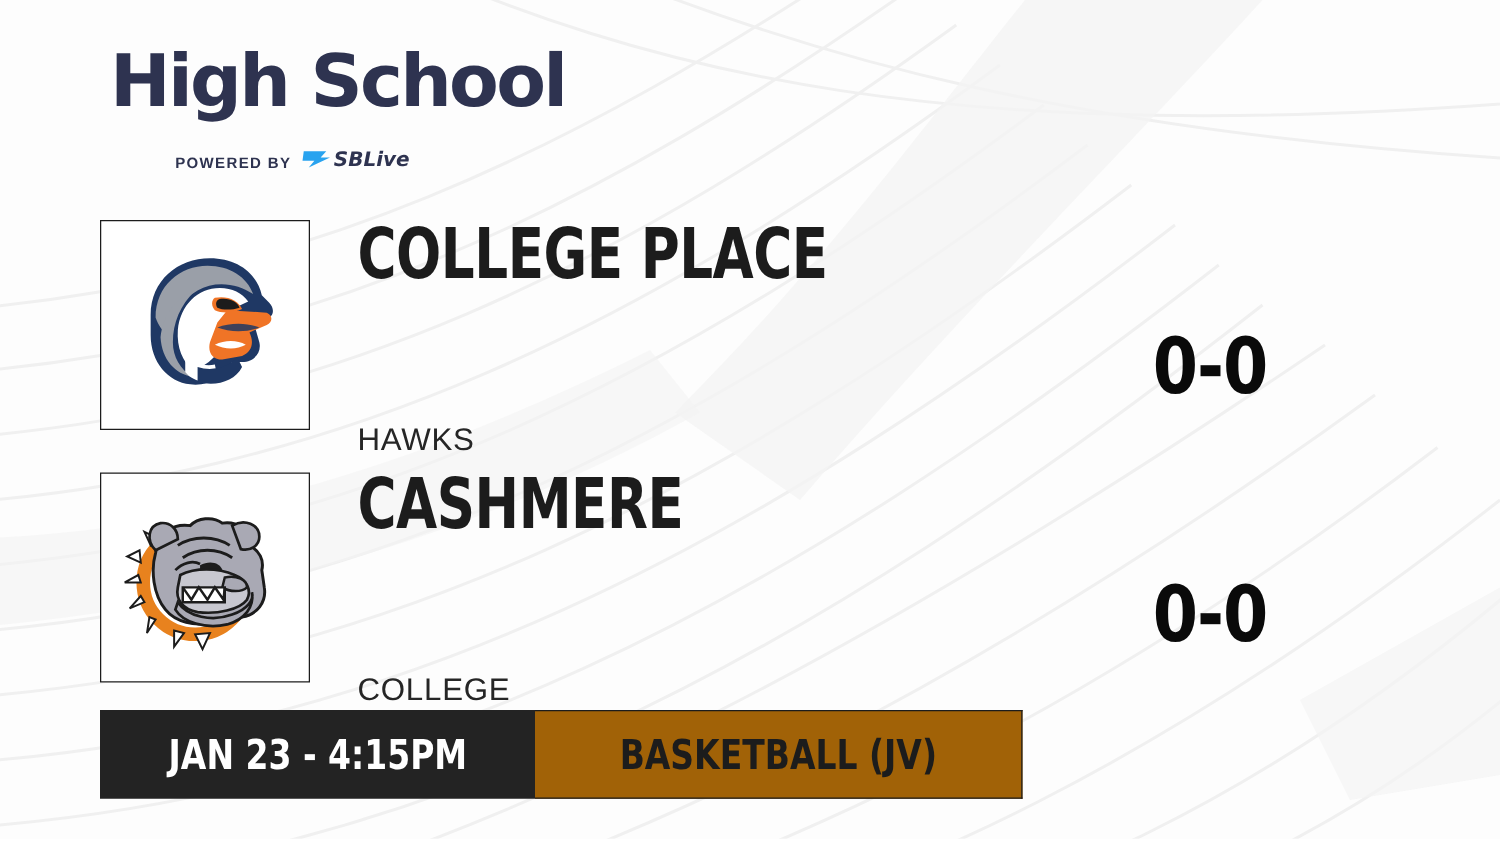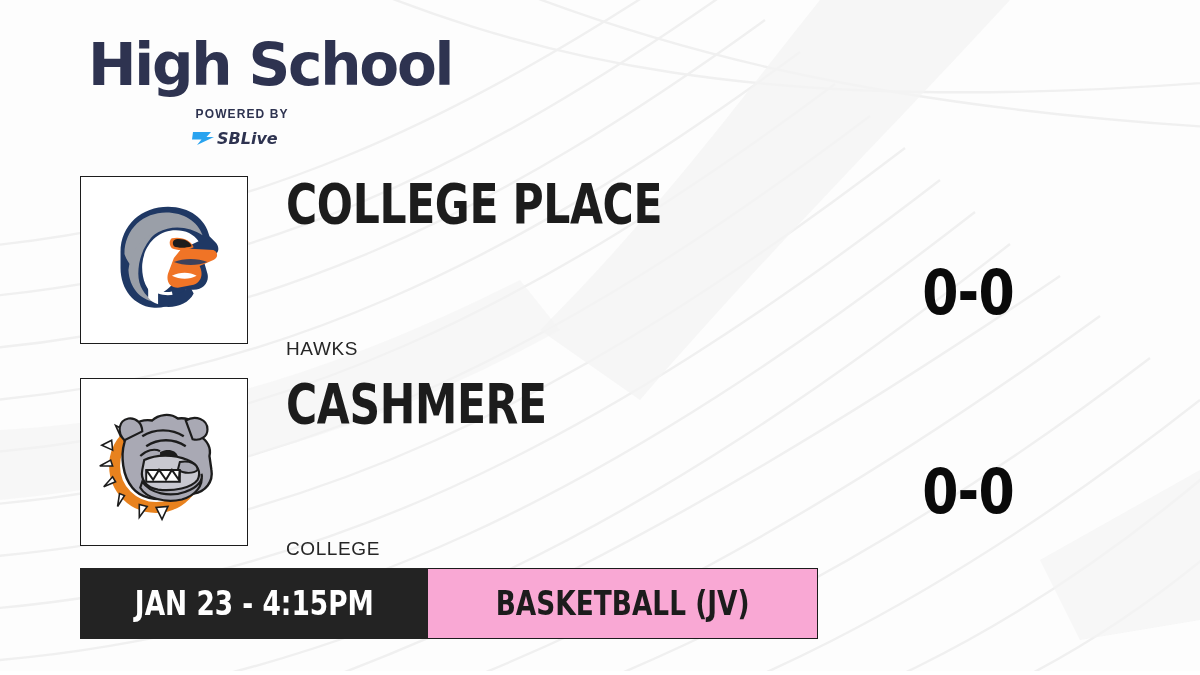--- a/index.html
+++ b/index.html
@@ -25,21 +25,21 @@
     font-size:58px;
     letter-spacing:-2.2px;
     color:#2e3350;
     line-height:1;
     display:flex;
     align-items:center;
   }
   .pin-wrap { display:inline-block; margin-left:10px; position:relative; top:2px; }
   .powered {
     display:flex; align-items:center; justify-content:center;
-    gap:7px; margin-top:13px; margin-right:56px;flex-direction:column;
+    gap:7px; margin-top:23px; margin-right:56px;
   }
   .powered-label {
     font-family:"Liberation Sans", sans-serif;
     font-weight:bold; font-size:12px; letter-spacing:1.1px;
     color:#2e3350;
   }
 
   
   .logo-box {
     position:absolute;
@@ -62,21 +62,21 @@
     transform:scaleX(0.76);
     transform-origin:left center;
     white-space:nowrap;
   }
   .team-name.row1 { left:286px; top:176px; }
   .team-name.row2 { left:286px; top:376px; }
 
   .mascot {
     position:absolute;
     font-family:"Liberation Sans", sans-serif;
-    font-size:19px;
+    font-size:25px;
     letter-spacing:0.6px;
     color:#262626;
     white-space:nowrap;
   }
   .mascot.row1 { left:286px; top:338px; }
   .mascot.row2 { left:286px; top:538px; }
 
   .record {
     position:absolute;
     font-family:"DejaVu Sans", sans-serif;
@@ -103,21 +103,21 @@
     text-align:center;
   }
   .banner-date span {
     font-family:"DejaVu Sans", sans-serif;
     font-weight:bold; font-size:33px; color:#ffffff;
     letter-spacing:0px;
     transform:scaleX(0.8);
     white-space:nowrap;
   }
   .banner-sport {
-    background:#f9a8d4;
+    background:#a16207;
     border:1.5px solid #1c1c1c;
     border-left:none;
     display:flex; align-items:center; justify-content:center;
     padding:0 26px;
     min-width:390px;
   }
   .banner-sport span {
     font-family:"DejaVu Sans", sans-serif;
     font-weight:bold; font-size:33px; color:#1c1c1c;
     letter-spacing:0px;

